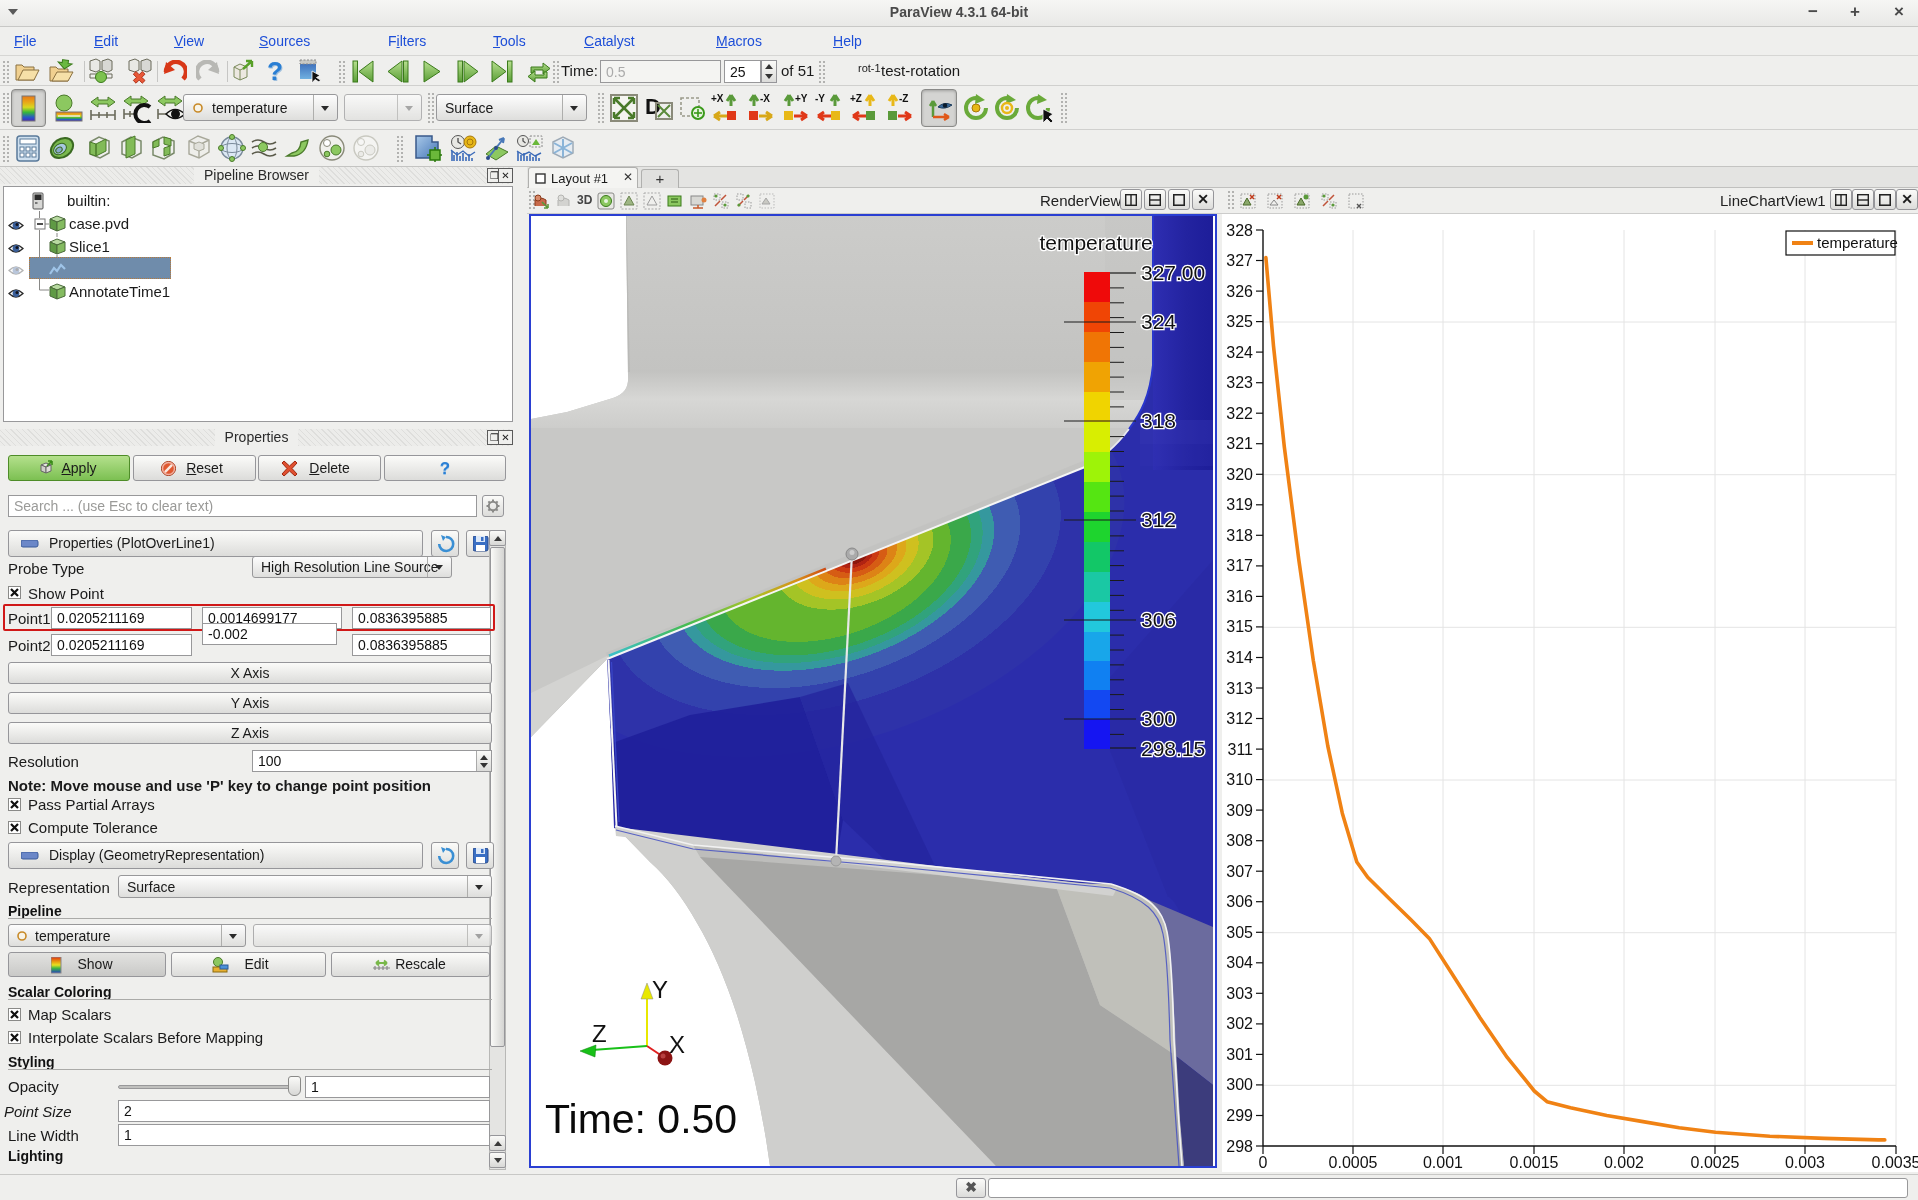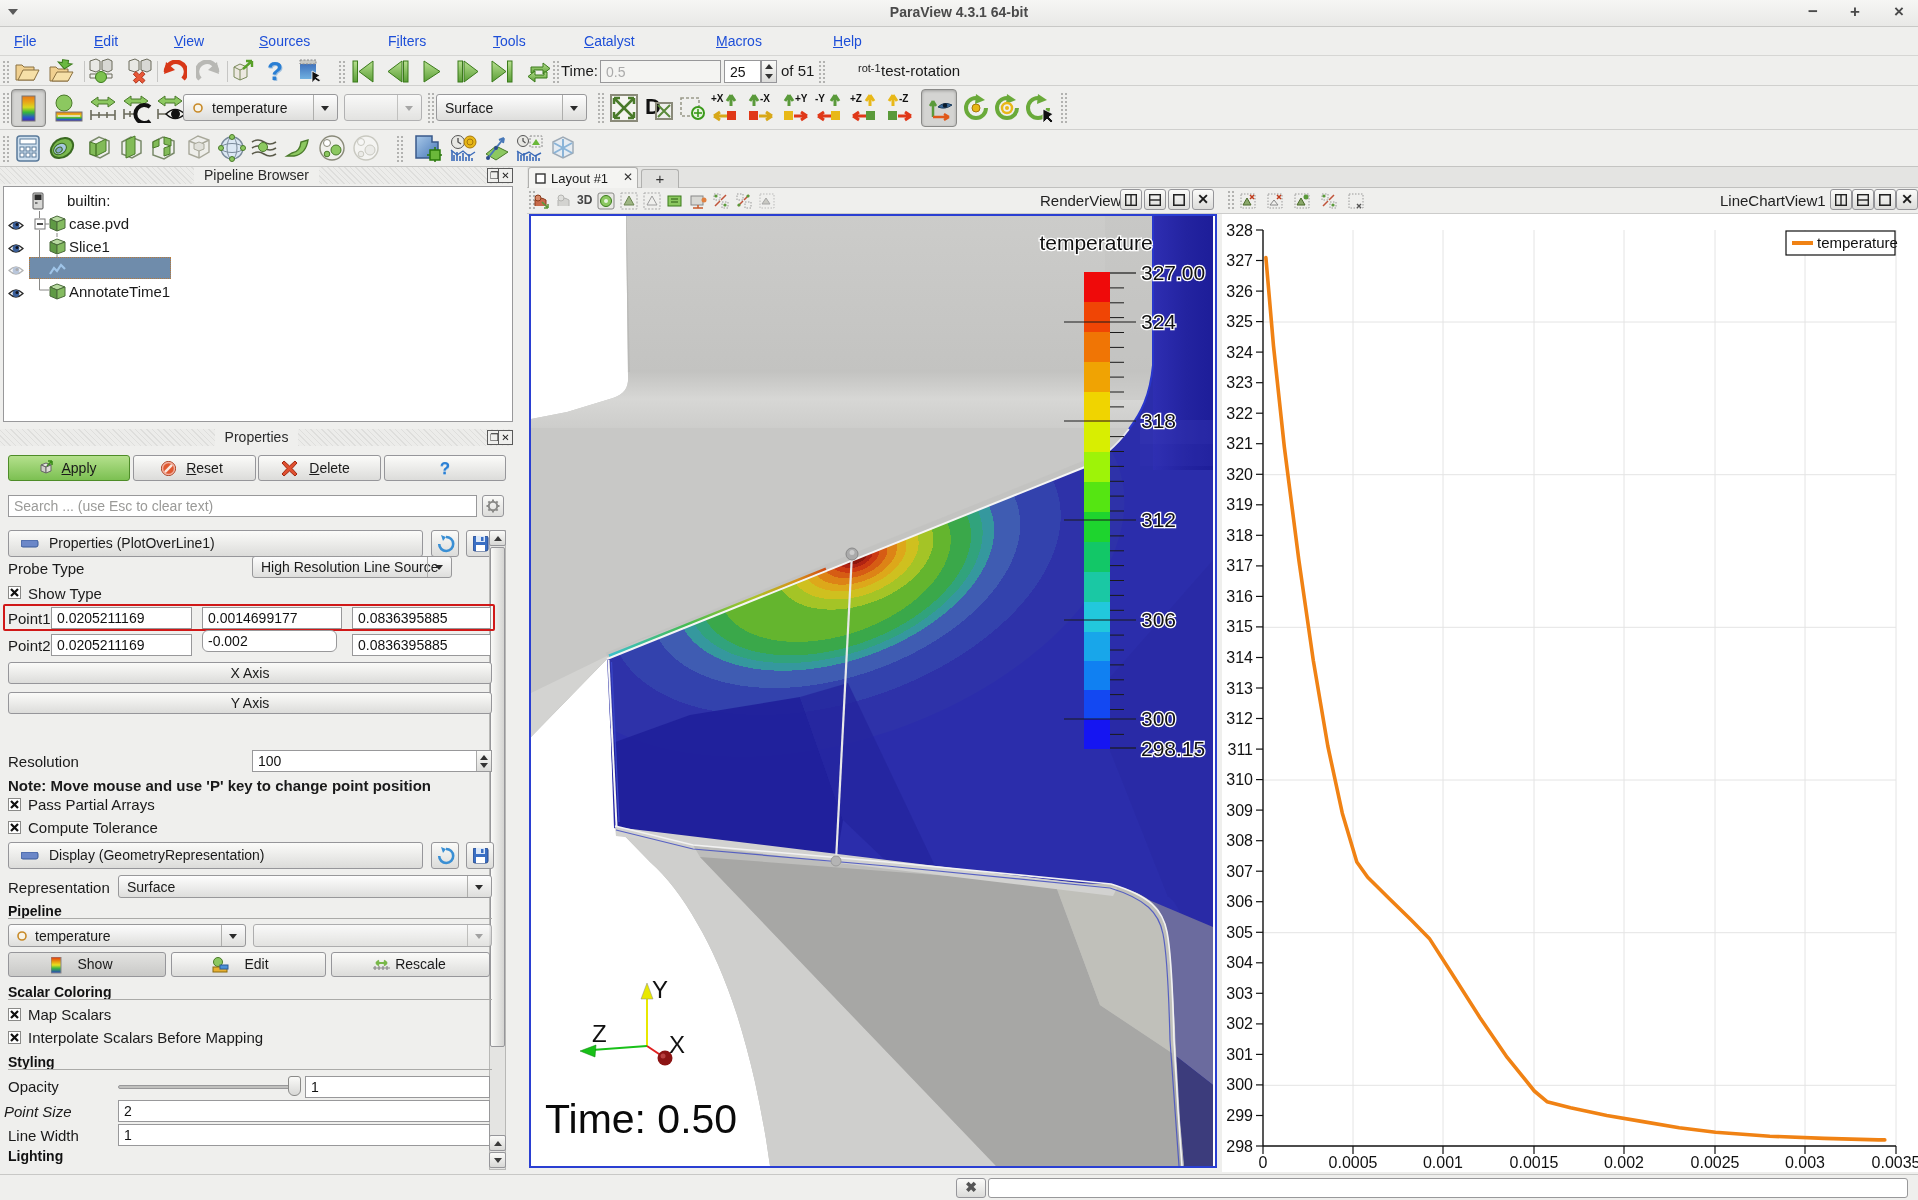--- a/index.html
+++ b/index.html
@@ -614,47 +614,48 @@
       <span class="lbl">High Resolution Line Source</span>
       <span class="arrowbox"></span>
       <span class="arr"></span>
     </div>
 
   <div class="cb" style="left:8px;top:139px;">
       <svg width="11" height="11">
         <path d="M2,2 L9,9 M9,2 L2,9" stroke="#111" stroke-width="2.2"></path>
       </svg>
     </div>
-  <div class="abs" style="left:28px;top:138px;">Show Type</div>
+  <div class="abs" style="left:28px;top:138px;">Show Point</div>
 
   <div class="abs" style="left:3px;top:157px;width:492px;height:27px;border:2px solid #d01818;border-radius:2px;"></div>
   <div class="abs" style="left:8px;top:163px;">Point1</div>
   <div class="field" style="left:51px;top:160px;width:141px;height:22px;">
       <span class="v">0.0205211169</span>
     </div>
   <div class="field" style="left:202px;top:160px;width:140px;height:22px;">
       <span class="v">0.0014699177</span>
     </div>
   <div class="field" style="left:352px;top:160px;width:139px;height:22px;">
       <span class="v">0.0836395885</span>
     </div>
 
   <div class="abs" style="left:8px;top:190px;">Point2</div>
   <div class="field" style="left:51px;top:187px;width:141px;height:22px;">
       <span class="v">0.0205211169</span>
     </div>
-  <div class="field" style="left:202px;top:183px;width:135px;height:22px;border-radius:6px;">
+  <div class="field" style="left:202px;top:176px;width:135px;height:22px;">
       <span class="v">-0.002</span>
     </div>
   <div class="field" style="left:352px;top:187px;width:139px;height:22px;">
       <span class="v">0.0836395885</span>
     </div>
 
   <div class="btn" style="left:8px;top:215px;width:484px;height:22px;"><span style="position:relative;top:2px;">X Axis</span></div>
   <div class="btn" style="left:8px;top:245px;width:484px;height:22px;"><span style="position:relative;top:2px;">Y Axis</span></div>
+  <div class="btn" style="left:8px;top:275px;width:484px;height:22px;"><span style="position:relative;top:2px;">Z Axis</span></div>
 
   <div class="abs" style="left:8px;top:306px;">Resolution</div>
   <div class="field" style="left:252px;top:303px;width:240px;height:22px;">
       <span class="v">100</span>
     <span style="position:absolute;right:0;top:0;width:15px;height:20px;border-left:1px solid #aaa;background:linear-gradient(#fafaf8,#dcdcda);"></span>
     <span style="position:absolute;right:3px;top:4px;width:0;height:0;border-left:4px solid transparent;border-right:4px solid transparent;border-bottom:5px solid #333;"></span>
     <span style="position:absolute;right:3px;top:12px;width:0;height:0;border-left:4px solid transparent;border-right:4px solid transparent;border-top:5px solid #333;"></span>
   </div>
 
   <div class="abs bold" style="left:8px;top:330px;">Note: Move mouse and use 'P' key to change point position</div>

